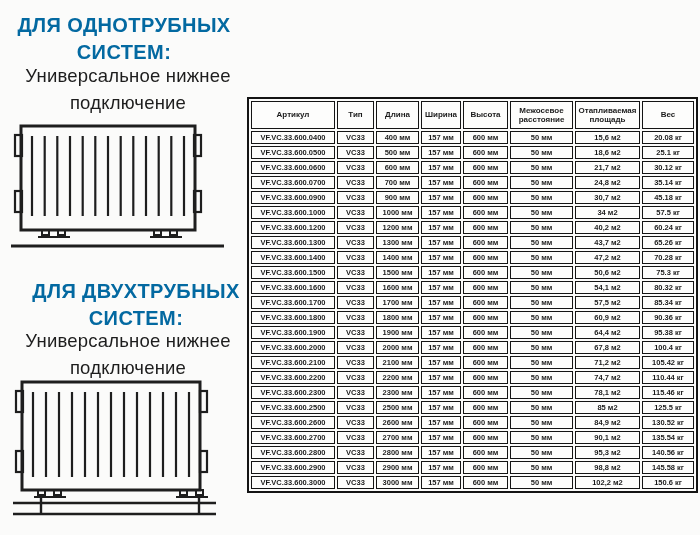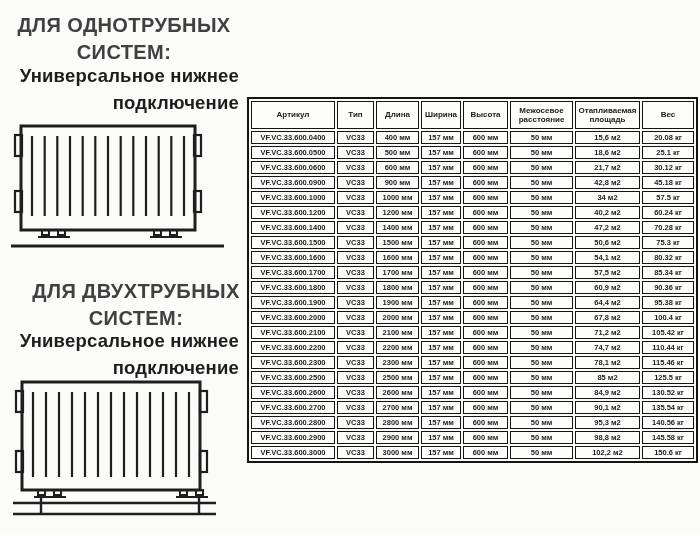--- a/index.html
+++ b/index.html
@@ -4,24 +4,24 @@
 <style>
   html,body{margin:0;padding:0;}
   body{
     width:700px;height:535px;position:relative;overflow:hidden;
     background:#fbfbfa;color:#1b1b1b;
     font-family:"Liberation Sans","DejaVu Sans",sans-serif;
   }
   .abs{position:absolute;}
   .big-heading{
     width:232px;text-align:center;font-size:20px;font-weight:800;
-    line-height:27px;letter-spacing:.4px;color:#404040;
+    line-height:27px;letter-spacing:.4px;color:#0369a1;
   }
   .sub-heading{
-    width:222px;text-align:right;font-size:18.5px;font-weight:700;
+    width:222px;text-align:center;font-size:18.5px;font-weight:400;
     line-height:27px;letter-spacing:.2px;color:#1d1d1d;
   }
   svg{display:block;}
   .diagram line,.diagram rect{stroke:#1e1e1e;fill:none;}
 
   table.spec{
     position:absolute;left:247px;top:97px;width:451px;
     border:2px solid #141414;border-collapse:separate;border-spacing:2px;
     table-layout:fixed;background:#fbfbfa;
   }
@@ -182,27 +182,37 @@
         <td>VF.VC.33.600.0600</td>
         <td>VC33</td>
         <td>600 мм</td>
         <td>157 мм</td>
         <td>600 мм</td>
         <td>50 мм</td>
         <td>21,7 м2</td>
         <td>30.12 кг</td>
       </tr>
       <tr>
+        <td>VF.VC.33.600.0700</td>
+        <td>VC33</td>
+        <td>700 мм</td>
+        <td>157 мм</td>
+        <td>600 мм</td>
+        <td>50 мм</td>
+        <td>24,8 м2</td>
+        <td>35.14 кг</td>
+      </tr>
+      <tr>
         <td>VF.VC.33.600.0900</td>
         <td>VC33</td>
         <td>900 мм</td>
         <td>157 мм</td>
         <td>600 мм</td>
         <td>50 мм</td>
-        <td>42,8 м2</td>
+        <td>30,7 м2</td>
         <td>45.18 кг</td>
       </tr>
       <tr>
         <td>VF.VC.33.600.1000</td>
         <td>VC33</td>
         <td>1000 мм</td>
         <td>157 мм</td>
         <td>600 мм</td>
         <td>50 мм</td>
         <td>34 м2</td>
@@ -212,20 +222,30 @@
         <td>VF.VC.33.600.1200</td>
         <td>VC33</td>
         <td>1200 мм</td>
         <td>157 мм</td>
         <td>600 мм</td>
         <td>50 мм</td>
         <td>40,2 м2</td>
         <td>60.24 кг</td>
       </tr>
       <tr>
+        <td>VF.VC.33.600.1300</td>
+        <td>VC33</td>
+        <td>1300 мм</td>
+        <td>157 мм</td>
+        <td>600 мм</td>
+        <td>50 мм</td>
+        <td>43,7 м2</td>
+        <td>65.26 кг</td>
+      </tr>
+      <tr>
         <td>VF.VC.33.600.1400</td>
         <td>VC33</td>
         <td>1400 мм</td>
         <td>157 мм</td>
         <td>600 мм</td>
         <td>50 мм</td>
         <td>47,2 м2</td>
         <td>70.28 кг</td>
       </tr>
       <tr>

